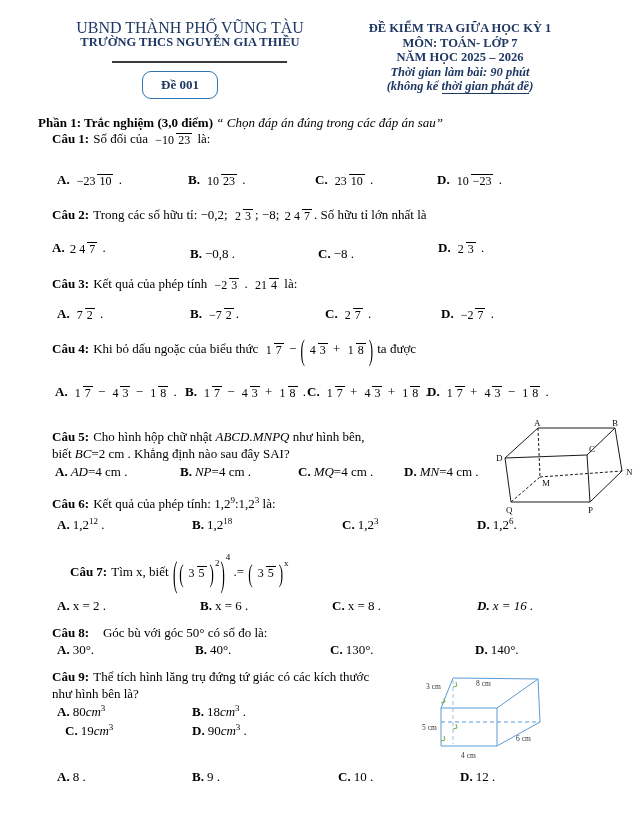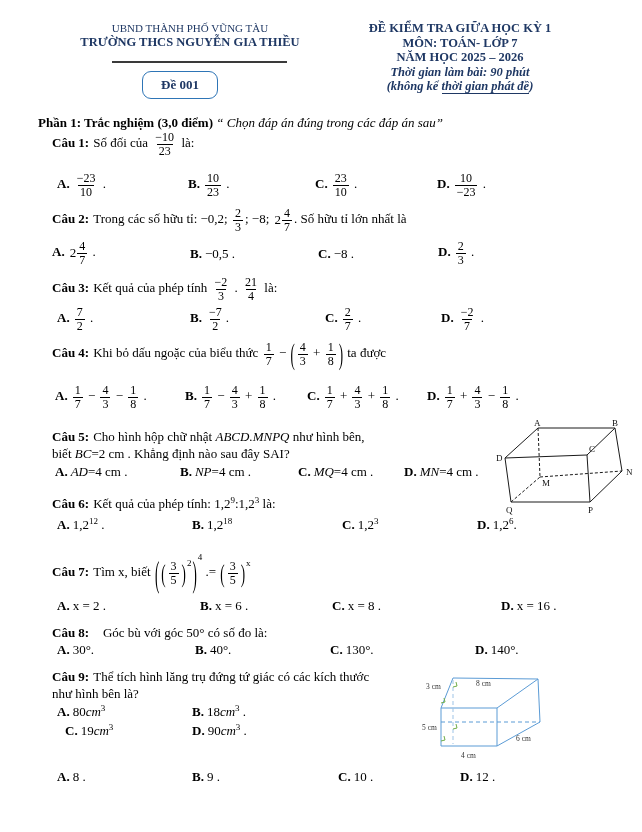--- a/index.html
+++ b/index.html
@@ -6,38 +6,38 @@
   html,body{margin:0;padding:0;background:#e8e8e8;}
   .page{position:relative;width:642px;height:832px;background:#ffffff;margin:0 auto;
         font-family:"Liberation Serif",serif;font-size:13px;color:#000;overflow:hidden;}
   .abs{position:absolute;}
   .navy{color:#1f3864;}
   .ctr{text-align:center;}
   .it{font-style:italic;}
   .bd{font-weight:bold;}
   
   .hdr-left{left:40px;top:21px;width:300px;line-height:14px;}
-  .hdr-left .l1{font-size:11px;}
+  .hdr-left .l1{font-size:16px;}
   .hdr-left .l2{font-size:12.5px;font-weight:bold;}
   .hdr-rule{left:112px;top:61px;width:175px;height:2px;background:#3a3a3a;}
   .de-box{left:142px;top:71px;width:74px;height:26px;border:1.6px solid #2e75b6;border-radius:9px;
           display:flex;align-items:center;justify-content:center;font-weight:bold;font-size:13px;}
   .hdr-right{left:325px;top:21px;width:270px;line-height:14.5px;font-weight:bold;font-size:12.5px;}
   .hdr-right .l45{font-style:italic;}
   .u-line{border-bottom:1.2px solid #1f3864;}
   
   .part-title{left:38px;top:115px;width:580px;}
   
   .stem{white-space:normal;}
   .qlabel{font-weight:bold;margin-right:4px;}
   .opt .olabel{font-weight:bold;margin-right:3px;}
   
   .frac{display:inline-flex;align-items:center;vertical-align:middle;margin:0 2px;}
   .frac .whole{margin-right:1px;}
-  .frac .stack{display:inline-flex;flex-direction:column;align-items:center;line-height:1.05;}
+  .frac .stack{display:inline-flex;flex-direction:row;align-items:center;line-height:1.05;}
   .frac .num{display:block;padding:0 2px;font-size:12px;}
   .frac .den{display:block;border-top:1px solid #000;padding:0 2px;font-size:12px;}
   sup{font-size:9px;line-height:0;}
   sup.h1{vertical-align:10px;}
   sup.h2{vertical-align:16px;}
   .bp{display:inline-block;vertical-align:middle;margin:0 1px;transform-origin:center;line-height:1;}
   
   svg text{font-family:"Liberation Serif",serif;}
 </style>
 </head>
@@ -110,21 +110,21 @@
             <span class="den">7</span>
           </span>
         </span><span>. Số hữu tỉ lớn nhất là</span></span></div>
   <div class="abs opt" style="left:52px;top:240px;"><span class="olabel">A.</span><span><span class="frac">
           <span class="whole">2</span>
           <span class="stack">
             <span class="num">4</span>
             <span class="den">7</span>
           </span>
         </span><span> .</span></span></div>
-  <div class="abs opt" style="left:190px;top:246px;"><span class="olabel">B.</span><span><span>−0,5 .</span></span></div>
+  <div class="abs opt" style="left:190px;top:246px;"><span class="olabel">B.</span><span><span>−0,8 .</span></span></div>
   <div class="abs opt" style="left:318px;top:246px;"><span class="olabel">C.</span><span><span>−8 .</span></span></div>
   <div class="abs opt" style="left:438px;top:240px;"><span class="olabel">D.</span><span><span class="frac">
           <span class="stack">
             <span class="num">2</span>
             <span class="den">3</span>
           </span>
         </span><span> .</span></span></div>
 
   <div class="abs stem" style="left:52px;top:276px;"><span class="qlabel">Câu 3:</span><span><span>Kết quả của phép tính </span><span class="frac">
           <span class="stack">
@@ -279,35 +279,35 @@
       </g>
     </svg>
   </div>
 
   <div class="abs stem" style="left:52px;top:496px;"><span class="qlabel">Câu 6:</span><span><span>Kết quả của phép tính: 1,2</span><sup>9</sup><span>:1,2</span><sup>3</sup><span> là:</span></span></div>
   <div class="abs opt" style="left:57px;top:517px;"><span class="olabel">A.</span><span><span>1,2</span><sup>12</sup><span> .</span></span></div>
   <div class="abs opt" style="left:192px;top:517px;"><span class="olabel">B.</span><span><span>1,2</span><sup>18</sup></span></div>
   <div class="abs opt" style="left:342px;top:517px;"><span class="olabel">C.</span><span><span>1,2</span><sup>3</sup></span></div>
   <div class="abs opt" style="left:477px;top:517px;"><span class="olabel">D.</span><span><span>1,2</span><sup>6</sup><span>.</span></span></div>
 
-  <div class="abs stem" style="left:52px;top:557px;"><span class="qlabel">Câu 7:</span><span><span>Tìm x, biết </span><span class="bp" style="transform: scaleY(2.8);">(</span><span class="bp" style="transform: scaleY(1.9);">(</span><span class="frac">
+  <div class="abs stem" style="left:70px;top:557px;"><span class="qlabel">Câu 7:</span><span><span>Tìm x, biết </span><span class="bp" style="transform: scaleY(2.8);">(</span><span class="bp" style="transform: scaleY(1.9);">(</span><span class="frac">
           <span class="stack">
             <span class="num">3</span>
             <span class="den">5</span>
           </span>
         </span><span class="bp" style="transform: scaleY(1.9);">)</span><sup class="h1">2</sup><span class="bp" style="transform: scaleY(2.8);">)</span><sup class="h2">4</sup><span> .= </span><span class="bp" style="transform: scaleY(1.9);">(</span><span class="frac">
           <span class="stack">
             <span class="num">3</span>
             <span class="den">5</span>
           </span>
         </span><span class="bp" style="transform: scaleY(1.9);">)</span><sup class="h1">x</sup></span></div>
   <div class="abs opt" style="left:57px;top:598px;"><span class="olabel">A.</span><span><span>x = 2 .</span></span></div>
   <div class="abs opt" style="left:200px;top:598px;"><span class="olabel">B.</span><span><span>x = 6 .</span></span></div>
   <div class="abs opt" style="left:332px;top:598px;"><span class="olabel">C.</span><span><span>x = 8 .</span></span></div>
-  <div class="abs opt" style="left:501px;top:598px;"><span class="olabel">D.</span><span><span>x = 16 .</span></span></div>
+  <div class="abs opt" style="left:477px;top:598px;font-style:italic;"><span class="olabel">D.</span><span><span>x = 16 .</span></span></div>
 
   <div class="abs stem" style="left:52px;top:625px;"><span class="qlabel">Câu 8:</span><span><span>&nbsp;&nbsp;&nbsp;Góc bù với góc 50° có số đo là:</span></span></div>
   <div class="abs opt" style="left:57px;top:642px;"><span class="olabel">A.</span><span><span>30°.</span></span></div>
   <div class="abs opt" style="left:195px;top:642px;"><span class="olabel">B.</span><span><span>40°.</span></span></div>
   <div class="abs opt" style="left:330px;top:642px;"><span class="olabel">C.</span><span><span>130°.</span></span></div>
   <div class="abs opt" style="left:475px;top:642px;"><span class="olabel">D.</span><span><span>140°.</span></span></div>
 
   <div class="abs stem" style="left:52px;top:668px;width:400px;line-height:17px;"><span class="qlabel">Câu 9:</span><span><span>Thể tích hình lăng trụ đứng tứ giác có các kích thước</span><br><span>như hình bên là?</span></span></div>
   <div class="abs opt" style="left:57px;top:704px;"><span class="olabel">A.</span><span><span>80</span><span class="it">cm</span><sup>3</sup></span></div>
   <div class="abs opt" style="left:192px;top:704px;"><span class="olabel">B.</span><span><span>18</span><span class="it">cm</span><sup>3</sup><span> .</span></span></div>

